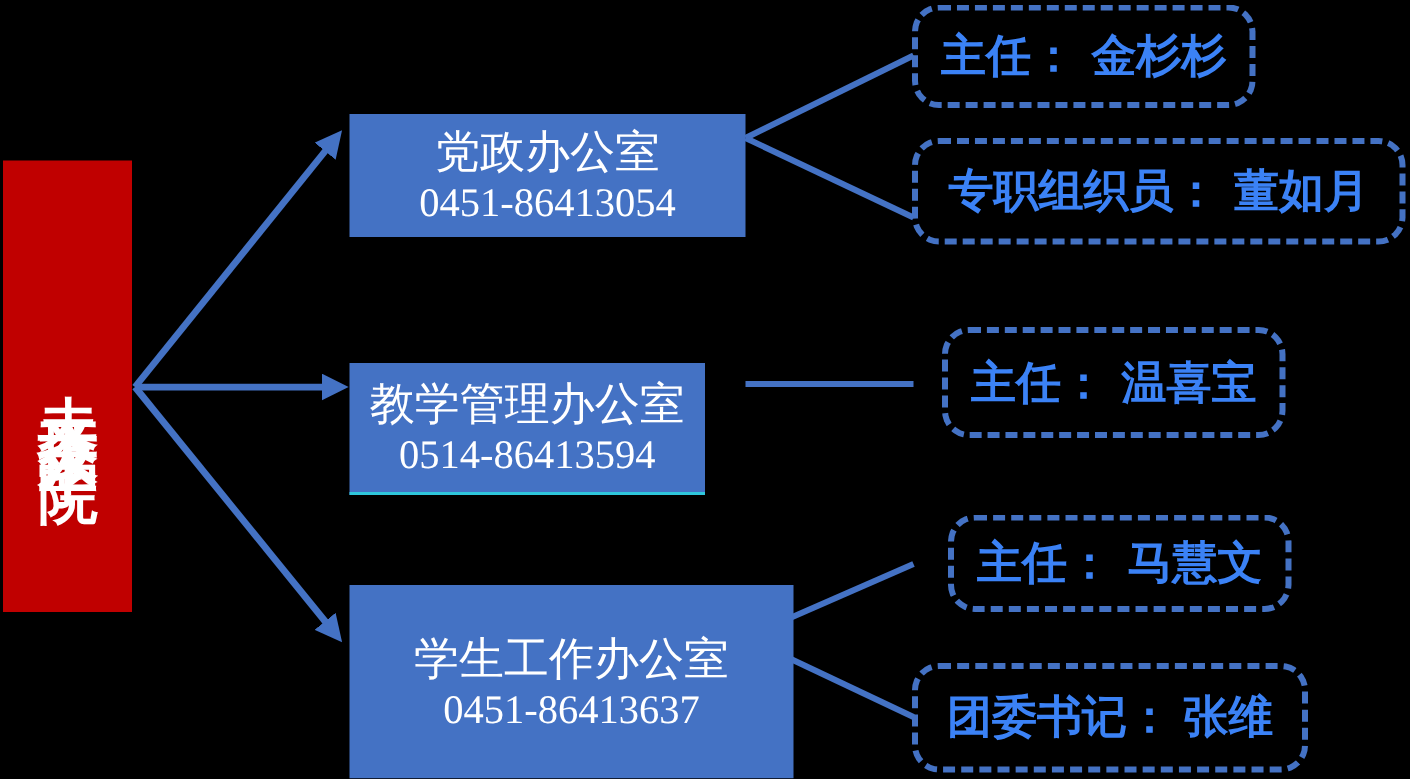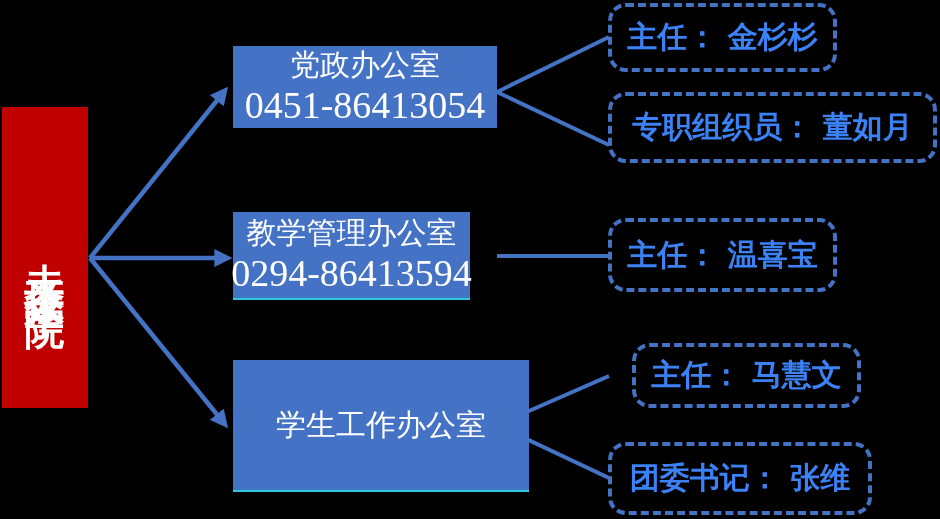--- a/index.html
+++ b/index.html
@@ -44,35 +44,36 @@
   
   .office-box {
     position: absolute;
     background: #4472C4;
     color: #ffffff;
     display: flex;
     flex-direction: column;
     align-items: center;
     justify-content: center;
     text-align: center;
+    margin-top: 30px;
   }
   .office-box.cyan-edge {
     border-bottom: 2px solid #2FC7DC;
   }
   #office-1 { left: 233px; top: 46px;  width: 264px; height: 82px; }
   #office-2 { left: 233px; top: 212px; width: 237px; height: 86px; }
   #office-3 { left: 233px; top: 360px; width: 296px; height: 130px; }
   .office-name {
     font-size: 30px;
     line-height: 1.25;
     white-space: nowrap;
   }
   .office-phone {
     font-family: "Liberation Serif", "DejaVu Serif", serif;
-    font-size: 38px;
+    font-size: 27px;
     line-height: 1.15;
     white-space: nowrap;
   }
 
   
   .staff-box {
     position: absolute;
     border: 4px dashed #4472C4;
     border-radius: 18px;
     background: transparent;
@@ -82,23 +83,23 @@
     box-sizing: border-box;
   }
   .staff-label {
     color: #3b82f6;
     font-size: 30px;
     font-weight: bold;
     white-space: nowrap;
   }
   #staff-1 { left: 608px; top: 3px;   width: 229px; height: 69px; }
   #staff-2 { left: 608px; top: 92px; width: 329px; height: 71px; }
-  #staff-3 { left: 608px; top: 218px; width: 229px; height: 74px; }
+  #staff-3 { left: 628px; top: 218px; width: 229px; height: 74px; }
   #staff-4 { left: 632px; top: 343px; width: 229px; height: 65px; }
-  #staff-5 { left: 608px; top: 442px; width: 264px; height: 73px; }
+  #staff-5 { left: 608px; top: 442px; width: 264px; height: 73px; font-family: Liberation Serif, serif; }
 </style>
 </head>
 <body>
 
 <div id="canvas">
 
   <svg id="connectors" viewBox="0 0 940 519" xmlns="http://www.w3.org/2000/svg">
     <defs>
       <marker id="arrowhead" viewBox="0 0 10 10" refX="2" refY="5" markerWidth="4" markerHeight="4" orient="auto">
         <path d="M0,0 L10,5 L0,10 z" fill="#4472C4"></path>
@@ -122,25 +123,26 @@
 
   <div id="office-1" class="office-box">
     <div class="office-name">党政办公室</div>
     <div class="office-name"></div>
     <div class="office-phone">0451-86413054</div>
   </div>
 
   <div id="office-2" class="office-box cyan-edge">
     <div class="office-name">教学管理办公室</div>
     <div class="office-name"></div>
-    <div class="office-phone">0294-86413594</div>
+    <div class="office-phone">0514-86413594</div>
   </div>
 
   <div id="office-3" class="office-box cyan-edge">
     <div class="office-name">学生工作办公室</div>
+    <div class="office-phone">0451-86413637</div>
   </div>
 
   <div id="staff-1" class="staff-box">
     <div class="staff-label">主任： 金杉杉</div>
   </div>
   <div id="staff-2" class="staff-box">
     <div class="staff-label">专职组织员： 董如月</div>
   </div>
   <div id="staff-3" class="staff-box">
     <div class="staff-label">主任： 温喜宝</div>

